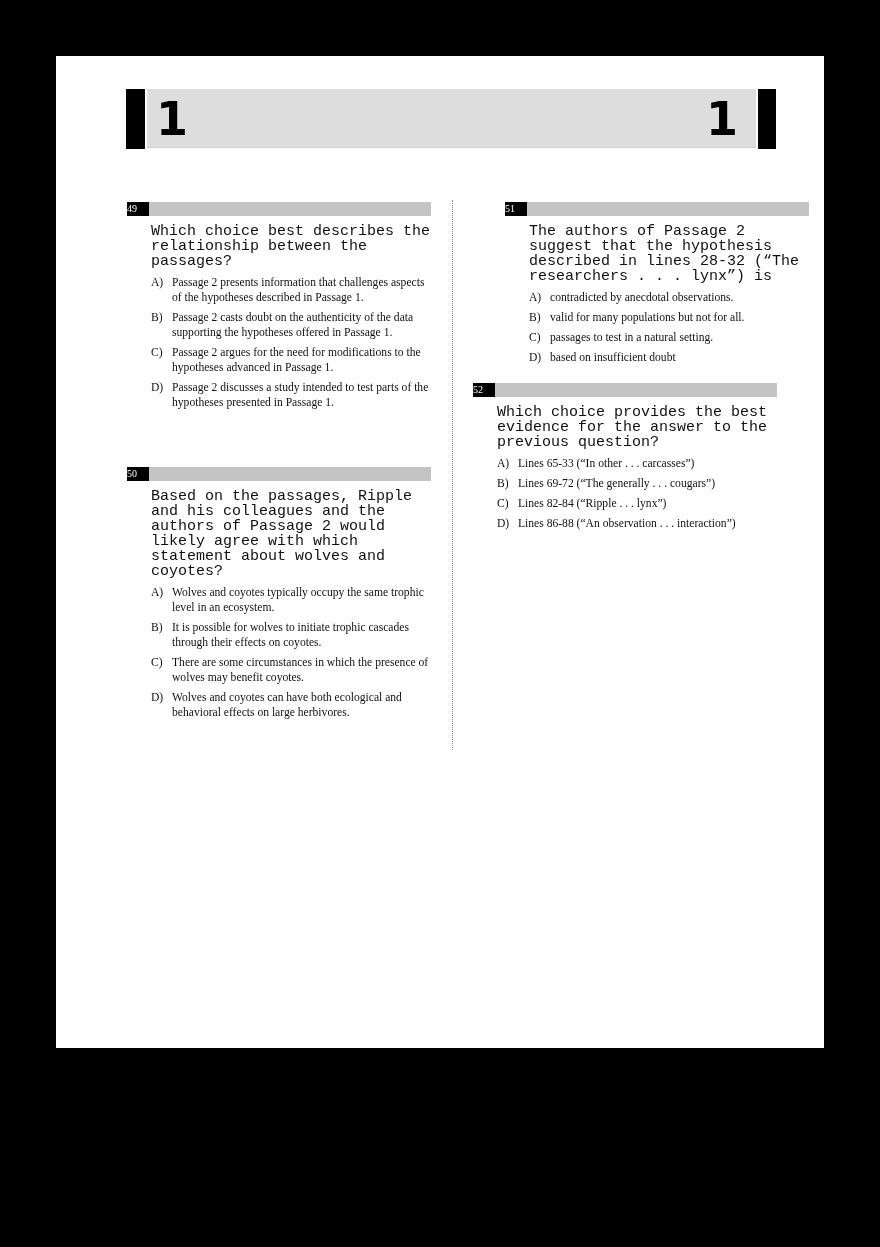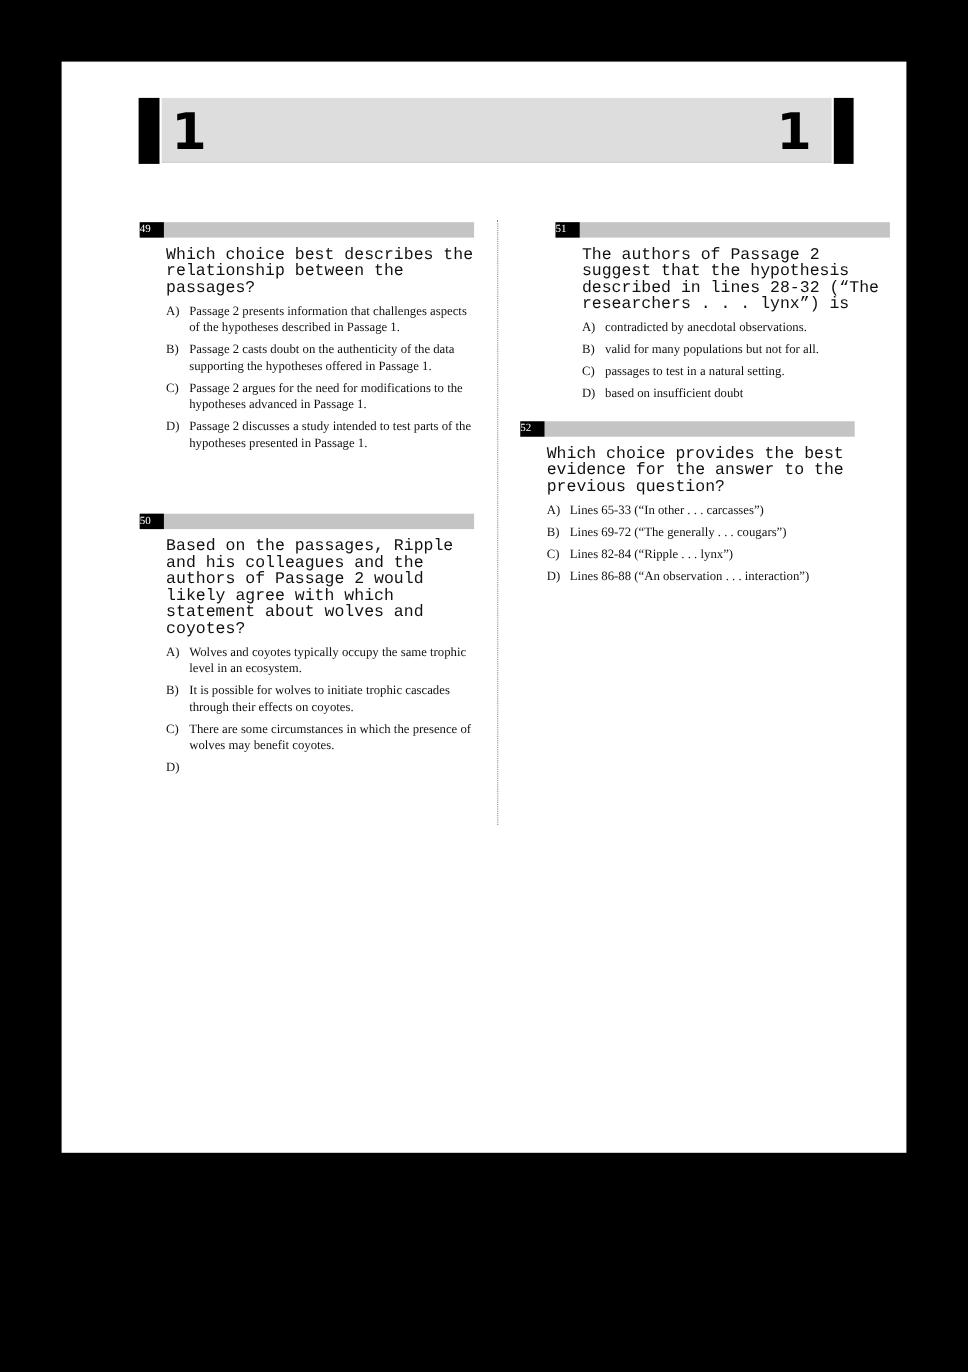--- a/index.html
+++ b/index.html
@@ -85,21 +85,21 @@
 
 <div class="q" id="q50">
   <div class="qhead">
     <span class="qnum">50</span>
   </div>
   <div class="stem">Based on the passages, Ripple and his colleagues and the authors of Passage 2 would likely agree with which statement about wolves and coyotes?</div>
   <ul class="choices">
     <li class="choice"><span class="letter">A)</span><span>Wolves and coyotes typically occupy the same trophic level in an ecosystem.</span></li>
     <li class="choice"><span class="letter">B)</span><span>It is possible for wolves to initiate trophic cascades through their effects on coyotes.</span></li>
     <li class="choice"><span class="letter">C)</span><span>There are some circumstances in which the presence of wolves may benefit coyotes.</span></li>
-    <li class="choice"><span class="letter">D)</span></li>
+    <li class="choice"><span class="letter">D)</span><span>Wolves and coyotes can have both ecological and behavioral effects on large herbivores.</span></li>
   </ul>
 </div>
 
 <div class="q" id="q51">
   <div class="qhead">
     <span class="qnum">51</span>
   </div>
   <div class="stem">The authors of Passage 2 suggest that the hypothesis described in lines 28-32 (“The researchers . . . lynx”) is</div>
   <ul class="choices">
     <li class="choice"><span class="letter">A)</span><span>contradicted by anecdotal observations.</span></li>

